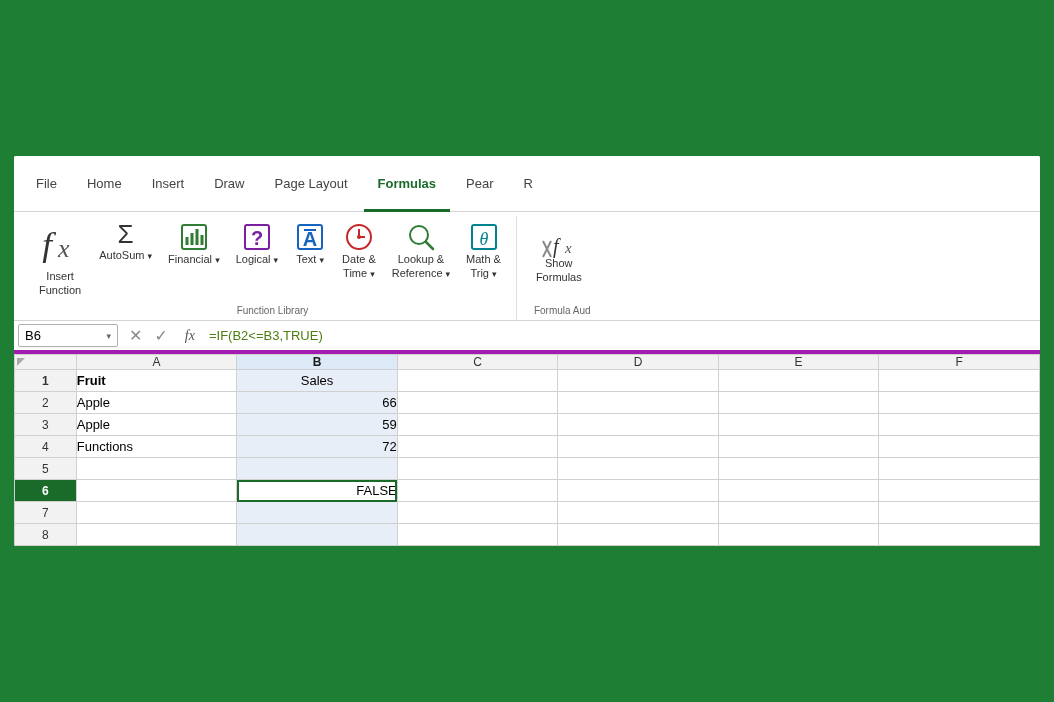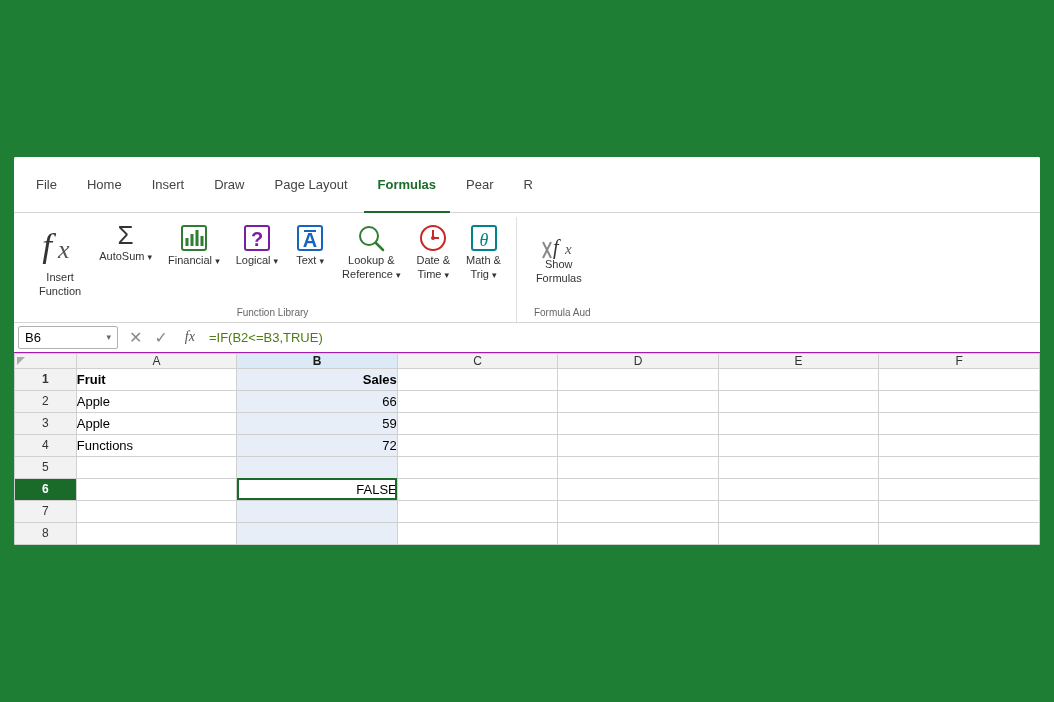--- a/index.html
+++ b/index.html
@@ -113,21 +113,21 @@
       font-style: italic;
       font-family: Georgia, serif;
       color: #333;
     }
     .autosum-btn .btn-icon { font-size: 22px; color: #333; }
     .chevron { font-size: 9px; display: inline-block; }
     
     .formula-bar {
       display: flex;
       align-items: center;
-      border-bottom: 1px solid #a21caf;
+      border-bottom: 4px solid #a21caf;
       background: #fff;
       padding: 3px 4px;
       gap: 4px;
     }
     .cell-ref-box {
       border: 1px solid #b0b0b0;
       border-radius: 2px;
       padding: 3px 6px;
       font-size: 13px;
       width: 100px;
@@ -311,39 +311,39 @@
                 <text x="16" y="25" font-family="Arial" font-size="20" fill="#1565c0" text-anchor="middle" font-weight="bold">A</text>
                 <line x1="10" y1="9" x2="22" y2="9" stroke="#1565c0" stroke-width="2"></line>
               </svg>
             </span>
             <span class="btn-label">Text <span class="chevron">▾</span></span>
           </div>
 
           <div class="ribbon-btn">
             <span style="display:block;width:32px;height:32px;">
               <svg width="32" height="32" viewBox="0 0 32 32">
-                <circle cx="14" cy="14" r="9" fill="none" stroke="#2e7d32" stroke-width="2"></circle>
-                <line x1="21" y1="21" x2="28" y2="28" stroke="#2e7d32" stroke-width="2.5" stroke-linecap="round"></line>
-              </svg>
-            </span>
-            <span class="btn-label" style="white-space:pre-line;">Lookup &amp;
-Reference <span class="chevron">▾</span></span>
-          </div>
-
-          <div class="ribbon-btn">
-            <span style="display:block;width:32px;height:32px;">
-              <svg width="32" height="32" viewBox="0 0 32 32">
                 <circle cx="16" cy="16" r="12" fill="none" stroke="#c62828" stroke-width="2"></circle>
                 <line x1="16" y1="8" x2="16" y2="16" stroke="#c62828" stroke-width="2"></line>
                 <line x1="16" y1="16" x2="22" y2="16" stroke="#c62828" stroke-width="2"></line>
                 <circle cx="16" cy="16" r="2" fill="#c62828"></circle>
               </svg>
             </span>
             <span class="btn-label" style="white-space:pre-line;">Date &amp;
 Time <span class="chevron">▾</span></span>
+          </div>
+
+          <div class="ribbon-btn">
+            <span style="display:block;width:32px;height:32px;">
+              <svg width="32" height="32" viewBox="0 0 32 32">
+                <circle cx="14" cy="14" r="9" fill="none" stroke="#2e7d32" stroke-width="2"></circle>
+                <line x1="21" y1="21" x2="28" y2="28" stroke="#2e7d32" stroke-width="2.5" stroke-linecap="round"></line>
+              </svg>
+            </span>
+            <span class="btn-label" style="white-space:pre-line;">Lookup &amp;
+Reference <span class="chevron">▾</span></span>
           </div>
 
           <div class="ribbon-btn">
             <span style="display:block;width:32px;height:32px;">
               <svg width="32" height="32" viewBox="0 0 32 32">
                 <rect x="4" y="4" width="24" height="24" rx="2" fill="none" stroke="#00838f" stroke-width="2"></rect>
                 <text x="16" y="24" font-family="Georgia,serif" font-style="italic" font-size="18" fill="#00838f" text-anchor="middle">θ</text>
               </svg>
             </span>
             <span class="btn-label" style="white-space:pre-line;">Math &amp;
@@ -401,21 +401,21 @@
           <th class="col-header">D</th>
           <th class="col-header">E</th>
           <th class="col-header">F</th>
         </tr>
       </thead>
       <tbody>
 
         <tr class="header-row">
           <td class="row-header">1</td>
           <td class="data-cell col-a" style="font-weight:700;">Fruit</td>
-          <td class="data-cell col-b" style="font-weight:700;text-align:right;">Sales</td>
+          <td class="data-cell col-b" style="font-weight:400;text-align:center;">Sales</td>
           <td class="data-cell col-c"></td>
           <td class="data-cell col-d"></td>
           <td class="data-cell col-e"></td>
           <td class="data-cell col-f"></td>
         </tr>
 
         <tr>
           <td class="row-header">2</td>
           <td class="data-cell col-a">Apple</td>
           <td class="data-cell col-b">66</td>

